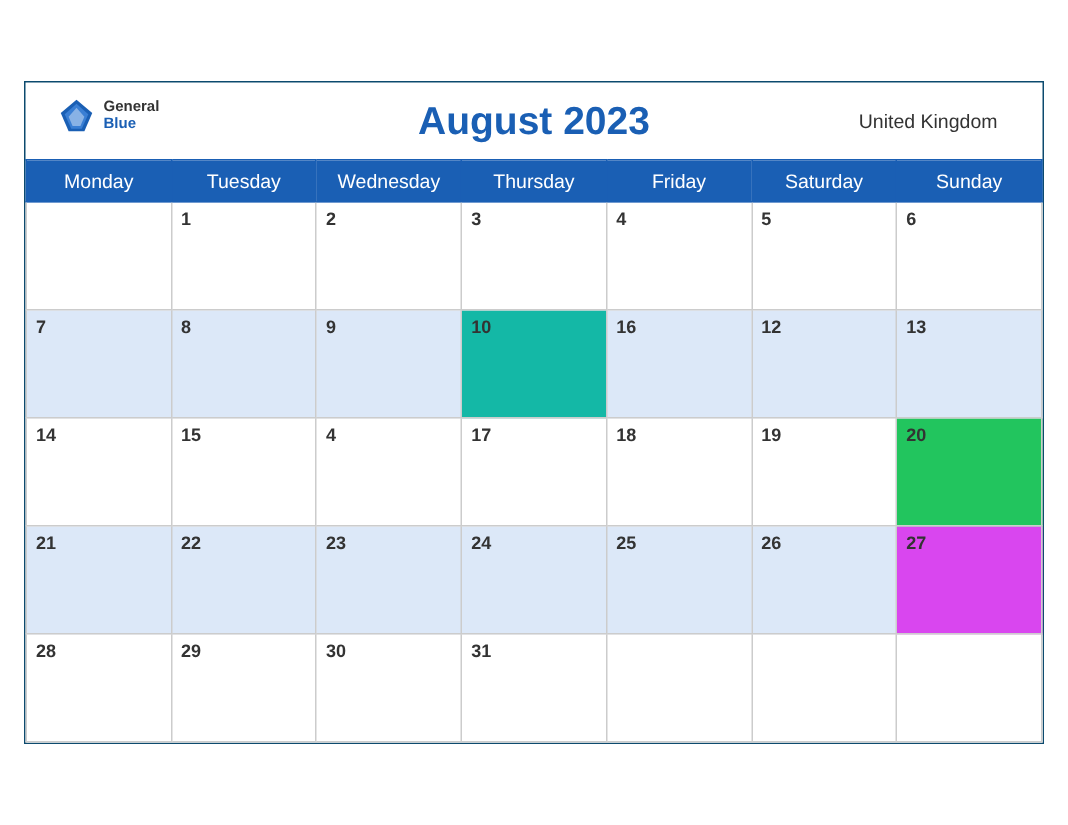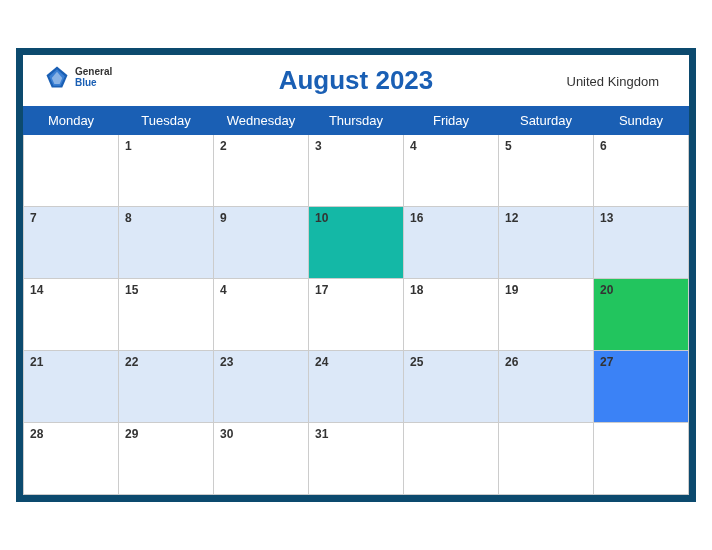--- a/index.html
+++ b/index.html
@@ -8,21 +8,21 @@
       height: 550px;
       background: #fff;
       font-family: Arial, sans-serif;
       display: flex;
       justify-content: center;
       align-items: center;
     }
     .calendar-wrapper {
       width: 680px;
       background: #fff;
-      border: 7px solid #0c4a6e;
+      border: 1px solid #0c4a6e;
     }
     .calendar-header {
       display: flex;
       justify-content: center;
       align-items: center;
       padding: 10px 20px;
       position: relative;
     }
     .logo-area {
       position: absolute;
@@ -160,21 +160,21 @@
           <td style="background-color: rgb(255, 255, 255); margin-top: 44px;"><span class="day-num">19</span></td>
           <td style="background-color: #22c55e; margin-top: 28px;"><span class="day-num">20</span></td>
         </tr>
         <tr>
           <td style="background-color: rgb(220, 232, 248);"><span class="day-num">21</span></td>
           <td style="background-color: rgb(220, 232, 248);"><span class="day-num">22</span></td>
           <td style="background-color: rgb(220, 232, 248);"><span class="day-num">23</span></td>
           <td style="background-color: rgb(220, 232, 248);"><span class="day-num">24</span></td>
           <td style="background-color: rgb(220, 232, 248);"><span class="day-num">25</span></td>
           <td style="background-color: rgb(220, 232, 248);"><span class="day-num">26</span></td>
-          <td style="background-color: #3b82f6;"><span class="day-num">27</span></td>
+          <td style="background-color: #d946ef;"><span class="day-num">27</span></td>
         </tr>
         <tr>
           <td style="background-color: rgb(255, 255, 255);"><span class="day-num">28</span></td>
           <td style="background-color: rgb(255, 255, 255);"><span class="day-num">29</span></td>
           <td style="background-color: rgb(255, 255, 255);"><span class="day-num">30</span></td>
           <td style="background-color: rgb(255, 255, 255);"><span class="day-num">31</span></td>
           <td style="background-color: rgb(255, 255, 255);"></td>
           <td style="background-color: rgb(255, 255, 255);"></td>
           <td style="background-color: rgb(255, 255, 255);"></td>
         </tr>

